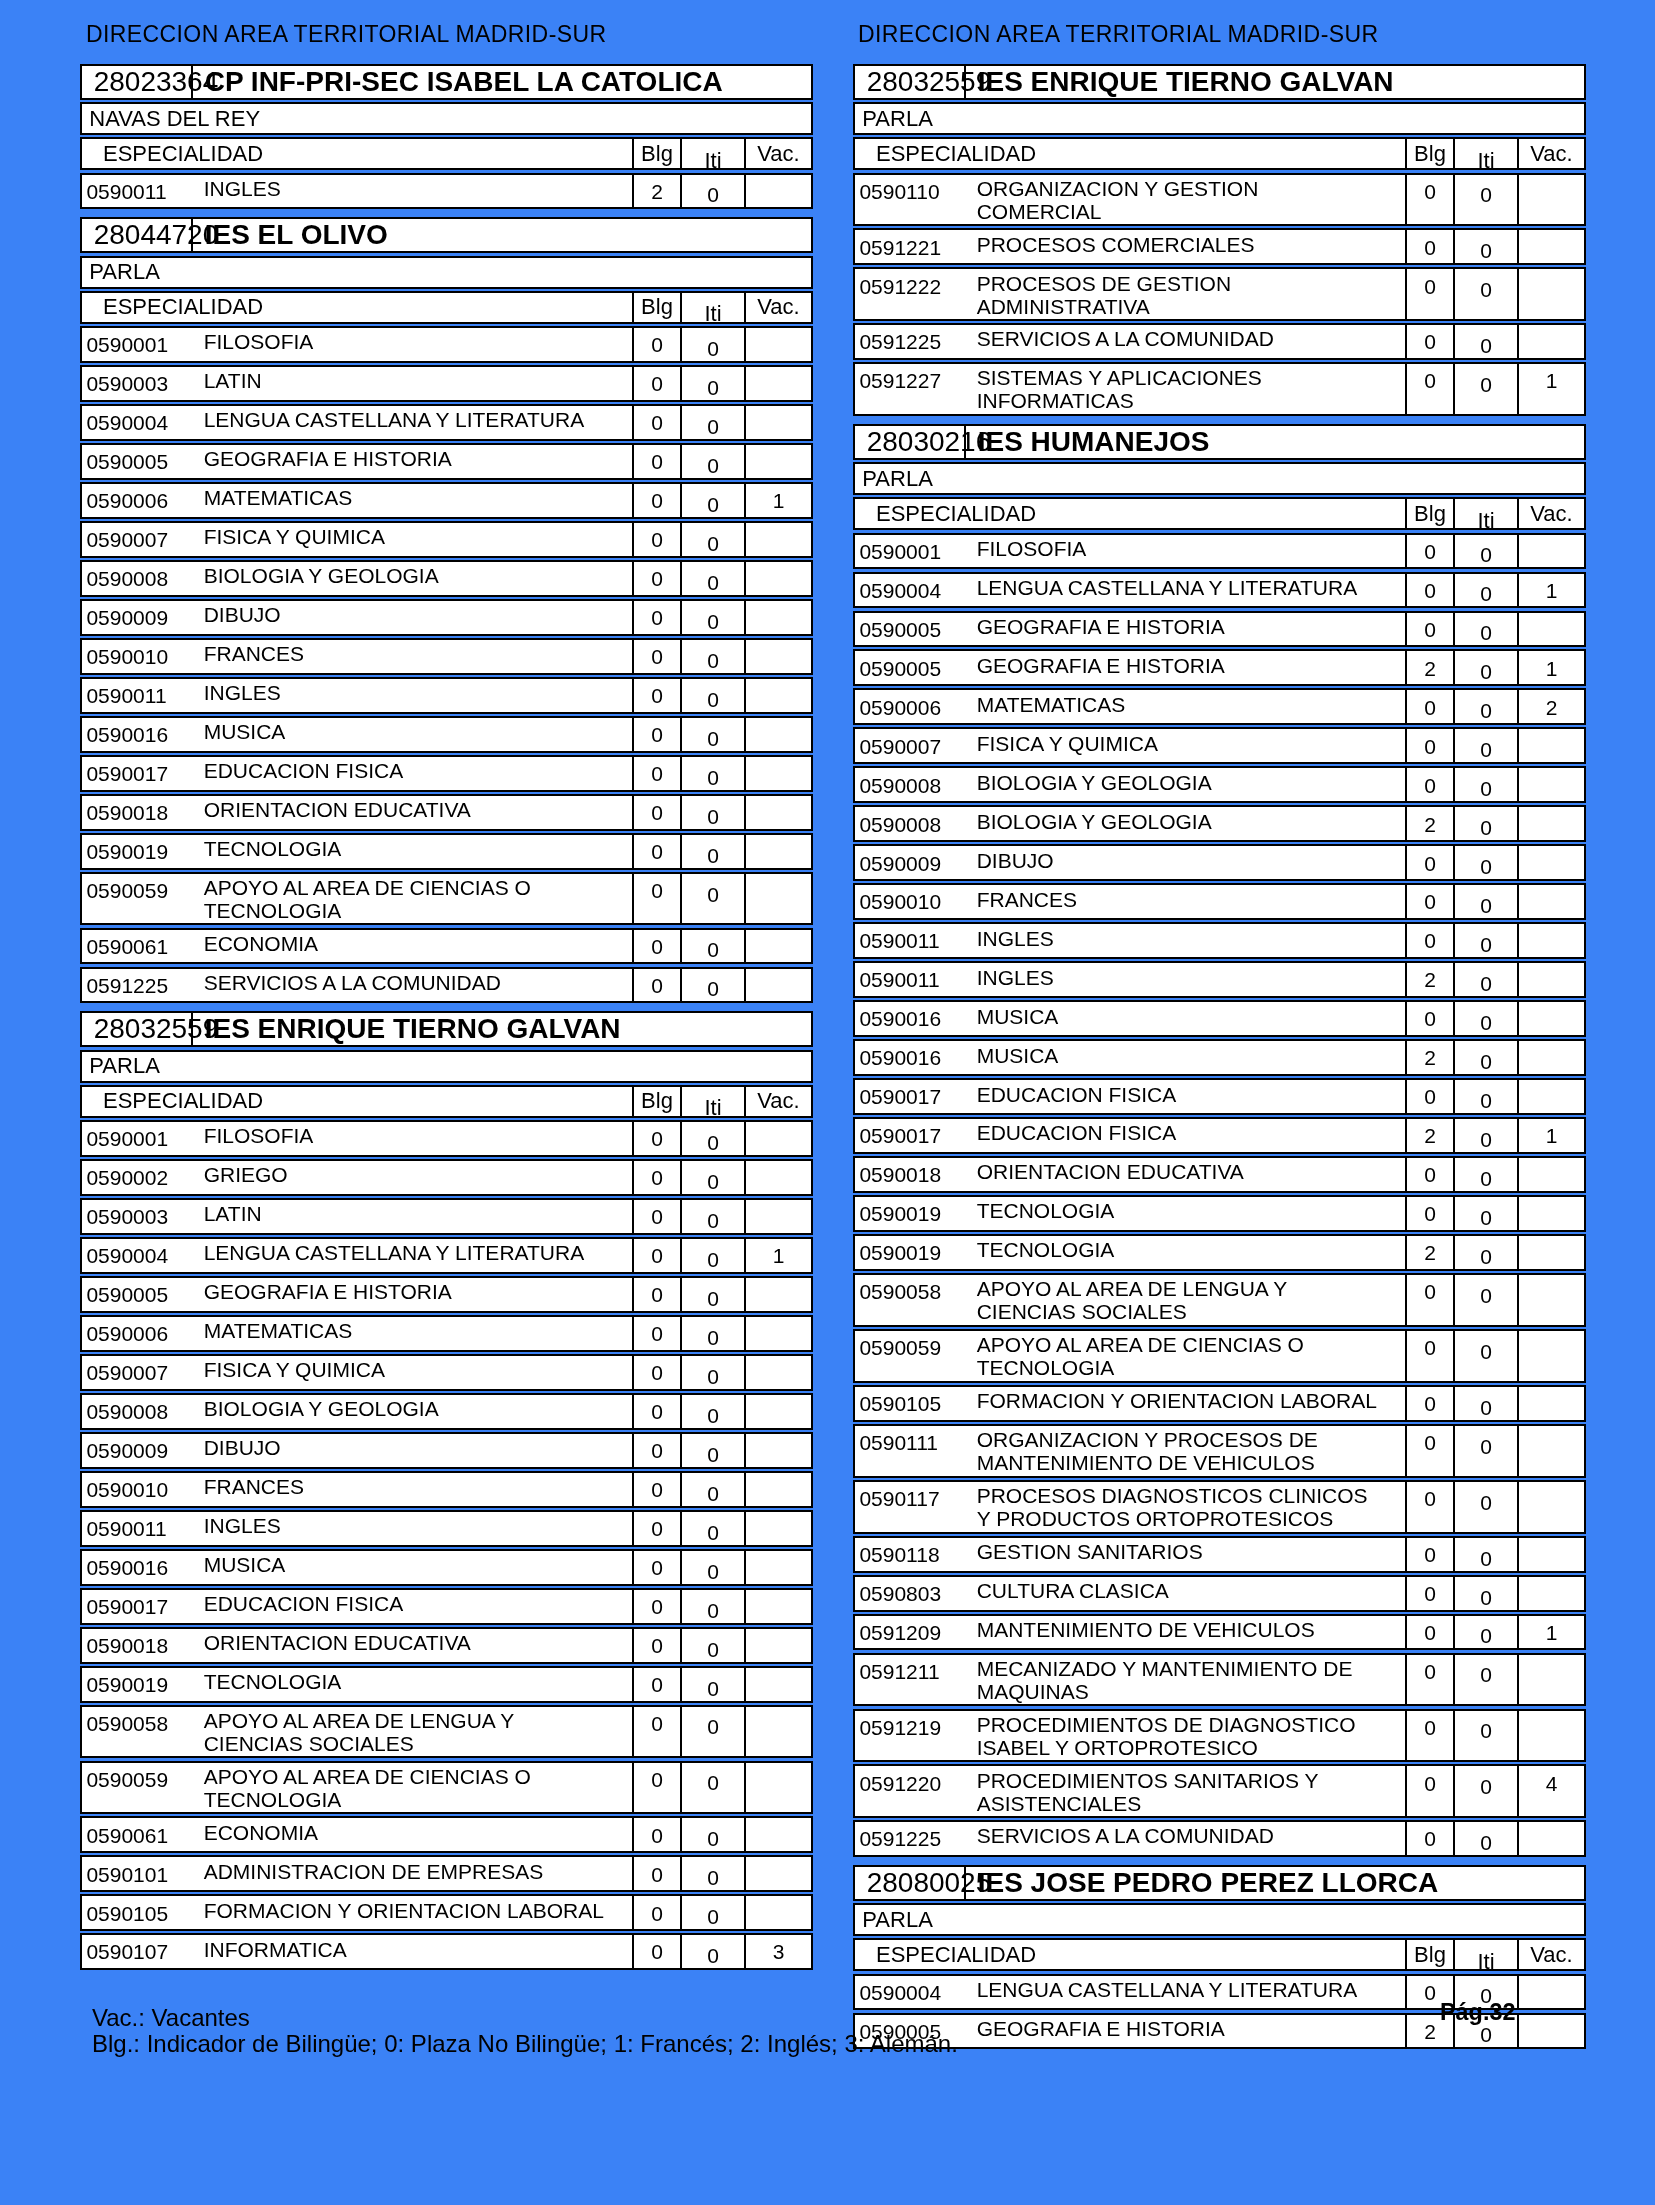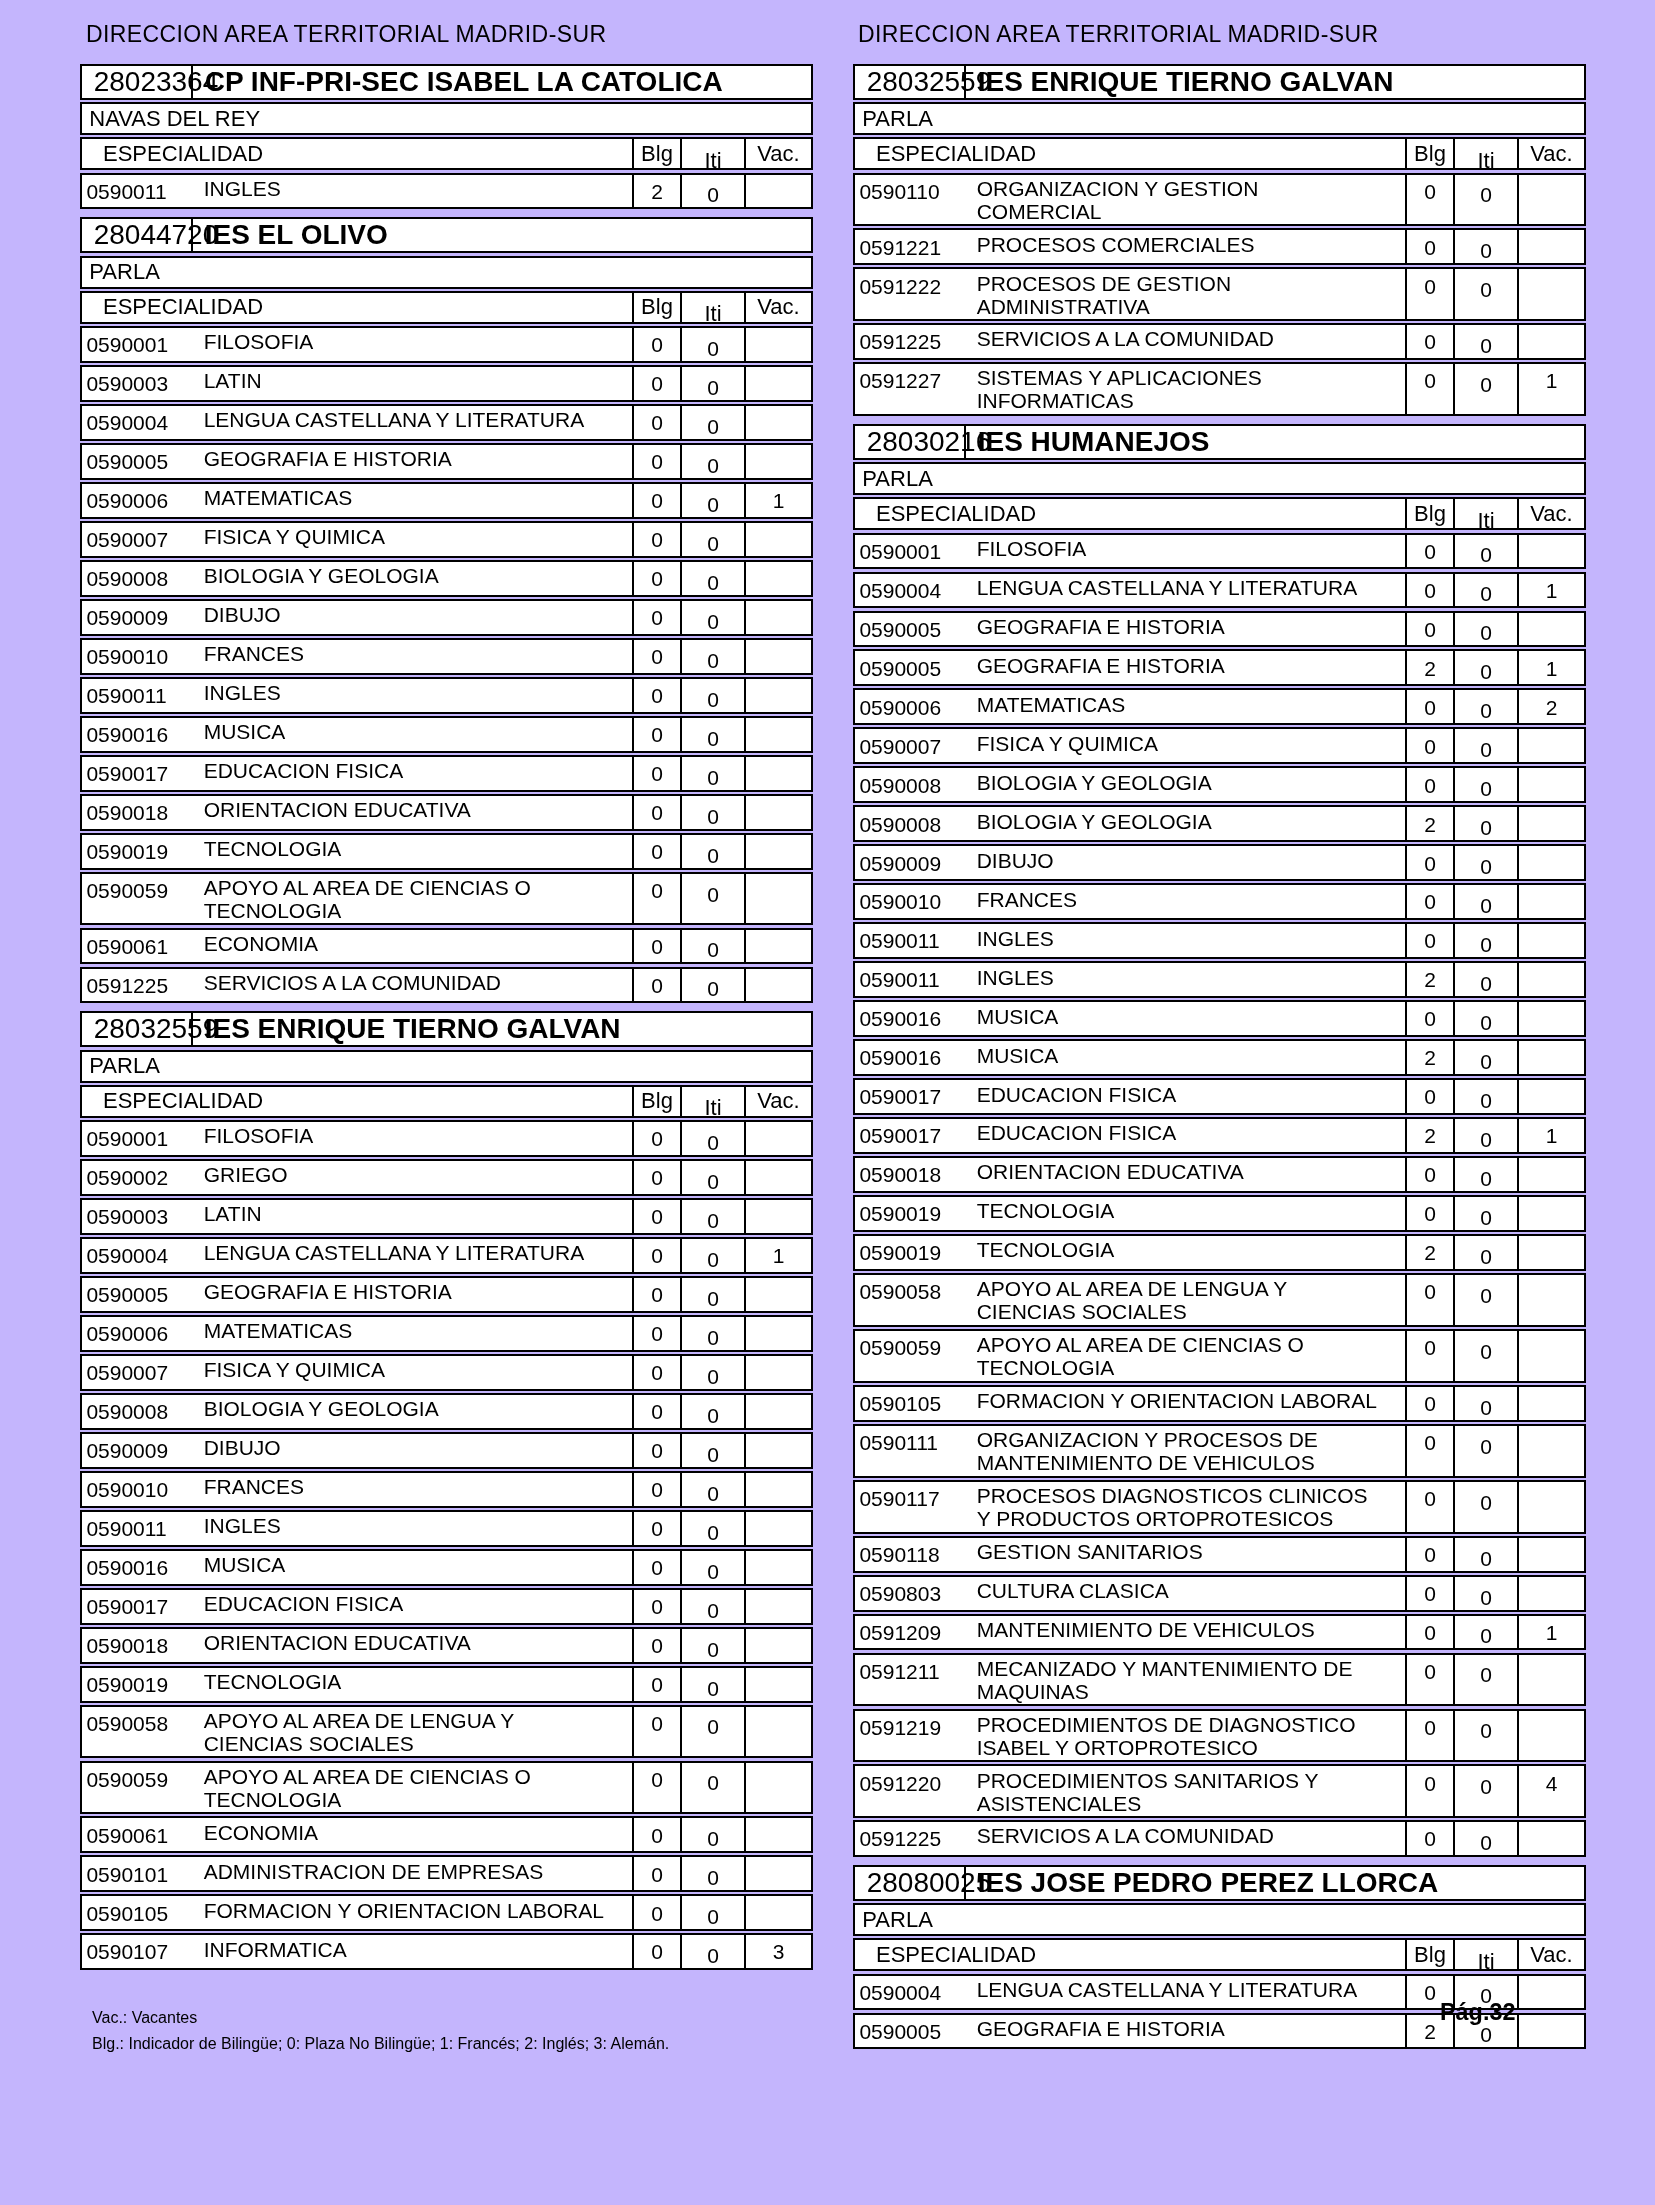--- a/index.html
+++ b/index.html
@@ -1,20 +1,20 @@
 <!DOCTYPE html>
 <html style="font-size:11.7px"><head>
 <meta charset="utf-8">
 <style>
   html, body { margin: 0; padding: 0; background: #e8e8e8; }
   .page {
     position: relative;
     width: 1655px;
     height: 2205px;
-    background: #c4b5fd;
+    background: #3b82f6;
     font-family: "Liberation Sans", sans-serif;
     color: #000000;
     overflow: hidden;
   }
   .doc-header {
     position: absolute;
     top: 20.5px;
     font-size: 23px;
     letter-spacing: 0.4px;
     white-space: nowrap;
@@ -96,21 +96,21 @@
     white-space: pre-line;
     line-height: 23px;
   }
   .row .cell { padding-top: 5.1px; align-items: flex-start; }
   .row .c-iti { padding-top: 8.8px; }
 
   .footer {
     position: absolute;
     left: 92px;
     top: 2005px;
-    font-size: 16px;
+    font-size: 24px;
     line-height: 26px;
   }
   .pagenum {
     position: absolute;
     left: 1440px;
     top: 1999px;
     font-size: 23.4px;
     font-weight: bold;
   }
 </style>

